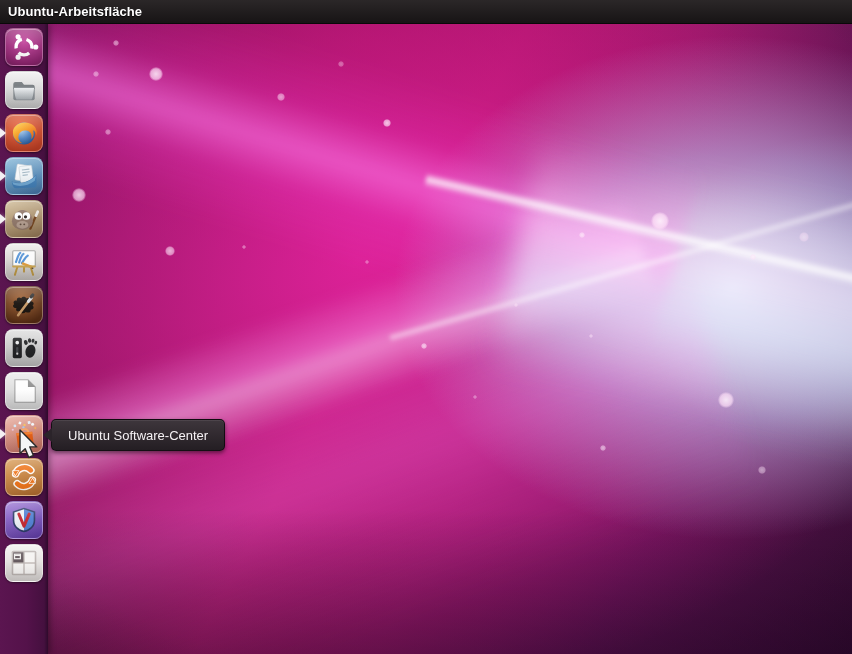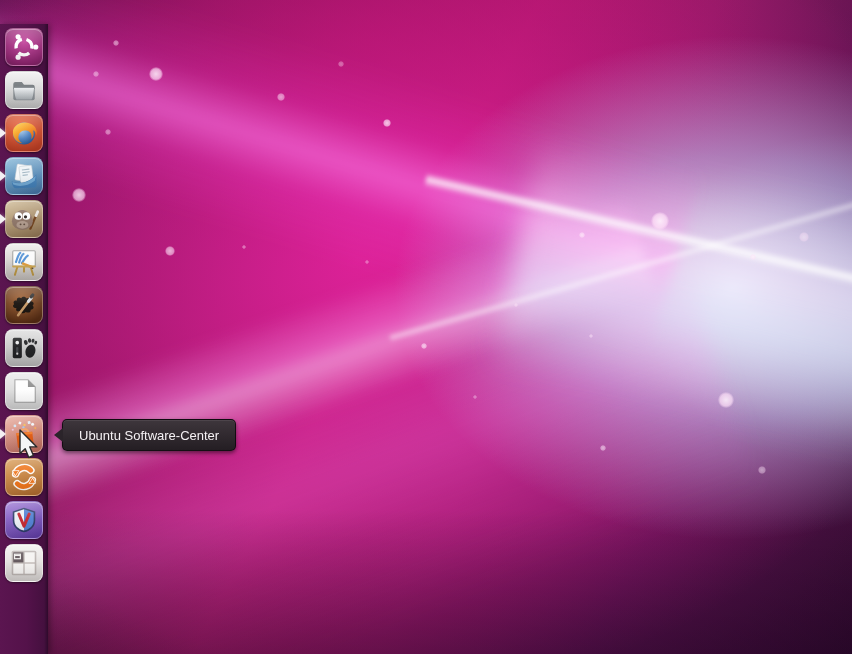--- a/index.html
+++ b/index.html
@@ -62,21 +62,21 @@
   .t-paint-easel{background:linear-gradient(#eceae8,#bdb8b4);}
   .t-mypaint{background:radial-gradient(circle at 42% 33%,#9d5e30,#552b12 80%);}
   .t-gnome-tweak{background:linear-gradient(#dcdcdc,#b5b5b5);}
   .t-libreoffice{background:linear-gradient(#e9e9e9,#cfcfcf);}
   .t-software-center{background:linear-gradient(150deg,rgba(246,186,164,.9),rgba(206,118,92,.85));}
   .t-update-manager{background:linear-gradient(150deg,#d99a52,#ad682c);}
   .t-shield-v{background:linear-gradient(150deg,#9a74d4,#5d39a2);}
   .t-workspace-switcher{background:linear-gradient(#f2f0ee,#d4d0ce);}
 
   
-  .tooltip{position:absolute;left:62px;top:419px;height:30px;z-index:50;
+  .tooltip{position:absolute;left:51px;top:419px;height:30px;z-index:50;
     display:flex;align-items:center;padding:0 16px;border-radius:5px;
     background:linear-gradient(#3e363c,#241e23);border:1px solid rgba(10,5,10,.8);
     box-shadow:0 2px 4px rgba(0,0,0,.5), inset 0 1px 0 rgba(255,255,255,.08);
     color:#f5f1f4;font-size:13px;white-space:nowrap;}
   .tt-arrow{position:absolute;left:-9px;top:50%;transform:translateY(-50%);width:0;height:0;
     border-top:7px solid transparent;border-bottom:7px solid transparent;
     border-right:9px solid #2b242a;}
 
   
   .cursor{position:absolute;left:17px;top:428px;z-index:60;pointer-events:none;}
@@ -113,20 +113,23 @@
         <div class="dot" style="left: 473px; top: 395px; width: 4px; height: 4px; background: radial-gradient(circle, rgba(255, 242, 252, 0.4) 0%, rgba(255, 225, 248, 0.32) 52%, rgba(255, 225, 248, 0) 74%);"></div>
         <div class="dot" style="left: 600px; top: 445px; width: 6px; height: 6px; background: radial-gradient(circle, rgba(255, 242, 252, 0.6) 0%, rgba(255, 225, 248, 0.48) 52%, rgba(255, 225, 248, 0) 74%);"></div>
         <div class="dot" style="left: 758px; top: 466px; width: 8px; height: 8px; background: radial-gradient(circle, rgba(255, 242, 252, 0.5) 0%, rgba(255, 225, 248, 0.4) 52%, rgba(255, 225, 248, 0) 74%);"></div>
         <div class="dot" style="left: 93px; top: 71px; width: 6px; height: 6px; background: radial-gradient(circle, rgba(255, 242, 252, 0.5) 0%, rgba(255, 225, 248, 0.4) 52%, rgba(255, 225, 248, 0) 74%);"></div>
         <div class="dot" style="left: 365px; top: 260px; width: 4px; height: 4px; background: radial-gradient(circle, rgba(255, 242, 252, 0.4) 0%, rgba(255, 225, 248, 0.32) 52%, rgba(255, 225, 248, 0) 74%);"></div>
         <div class="dot" style="left: 514px; top: 303px; width: 4px; height: 4px; background: radial-gradient(circle, rgba(255, 242, 252, 0.45) 0%, rgba(255, 225, 248, 0.36) 52%, rgba(255, 225, 248, 0) 74%);"></div>
       </div>
     <div class="vignette"></div>
   </div>
 
+  <div class="topbar">
+    <span class="title">Ubuntu-Arbeitsfläche</span>
+  </div>
 
   <div class="launcher">
     <div class="launcher-items">
         <div class="tile t-dash-home">
 
       <span class="icon-slot">
             <svg viewBox="0 0 28 28">
               <g fill="#fff">
                 <circle cx="14" cy="14" r="7.4" fill="none" stroke="#fff" stroke-width="3.1" stroke-dasharray="10.8 4.7" stroke-dashoffset="-2.35" transform="rotate(-90 14 14)"></circle>
                 <circle cx="25" cy="14" r="2.4"></circle>

